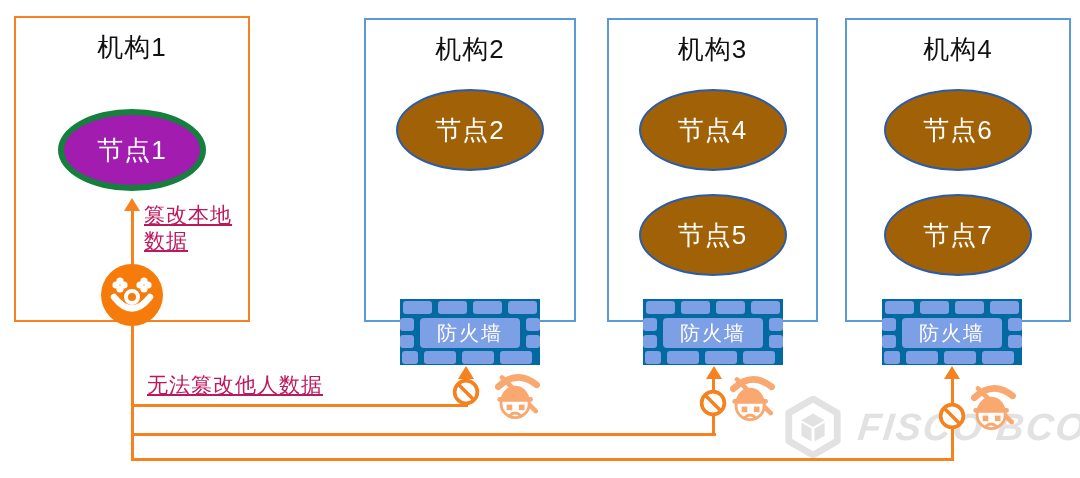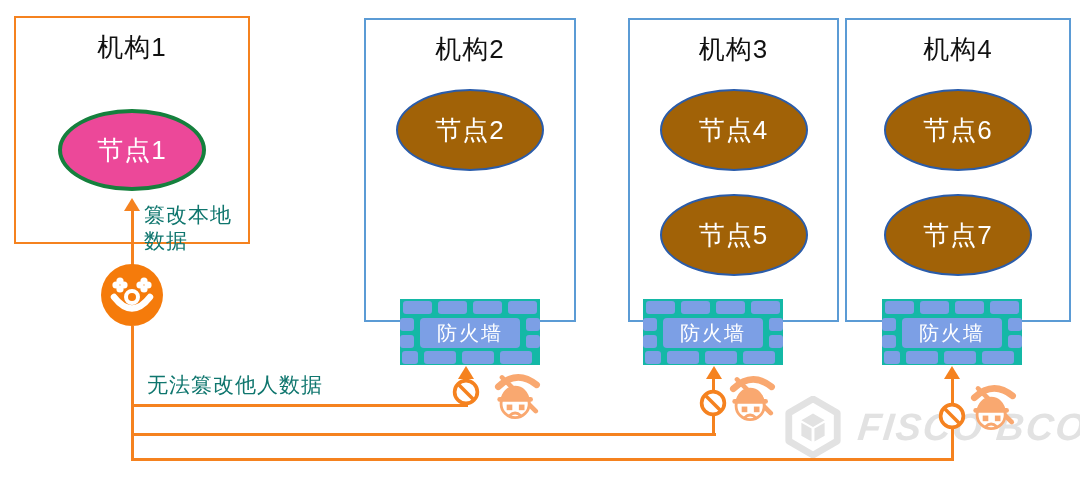--- a/index.html
+++ b/index.html
@@ -2,62 +2,62 @@
 <html><head>
 <meta charset="utf-8">
 <style>
   html,body{margin:0;padding:0;background:#ffffff;}
   .canvas{
     position:relative;width:1080px;height:478px;background:#ffffff;
     font-family:"Liberation Sans","DejaVu Sans",sans-serif;overflow:hidden;
   }
   
   .org{position:absolute;box-sizing:border-box;background:transparent;}
-  .org-1{left:14px;top:16px;width:236px;height:228px;border:2.5px solid #F5821F;}
+  .org-1{left:14px;top:16px;width:236px;height:306px;border:2.5px solid #F5821F;}
   .org-2{left:364px;top:18px;width:212px;height:304px;border:2px solid #5B9BD5;}
-  .org-3{left:607px;top:18px;width:211px;height:304px;border:2px solid #5B9BD5;margin-left:21px;}
+  .org-3{left:607px;top:18px;width:211px;height:304px;border:2px solid #5B9BD5;}
   .org-4{left:845px;top:18px;width:226px;height:304px;border:2px solid #5B9BD5;}
   .org-title{
     position:absolute;top:12px;left:0;width:100%;text-align:center;
     font-size:26px;color:#111111;letter-spacing:1px;
   }
   
   .node{
     position:absolute;left:50%;transform:translateX(-50%);
     width:148px;height:82px;border-radius:50%;
     display:flex;align-items:center;justify-content:center;
     color:#ffffff;font-size:26px;letter-spacing:1px;
   }
   .node-blue{background:#a16207;border:2px solid #2A5CAA;box-sizing:border-box;}
-  .node-orange{background:#ec4899;border:4px solid #15803d;box-sizing:border-box;}
+  .node-orange{background:#a21caf;border:6px solid #15803d;box-sizing:border-box;}
   .row-top{top:69px;}
   .row-bottom{top:174px;}
   .node-1{top:91px;}
   
-  .firewall{position:absolute;width:140px;height:66px;background:#14b8a6;z-index:3;}
+  .firewall{position:absolute;width:140px;height:66px;background:#0369a1;z-index:3;}
   .fw-1{left:400px;top:299px;}
   .fw-2{left:643px;top:299px;}
   .fw-3{left:882px;top:299px;}
   .brick{position:absolute;background:#7C9FE5;border-radius:3px;height:13px;}
   .fw-label{
     position:absolute;left:20px;top:19px;width:100px;height:30px;background:#7C9FE5;
     border-radius:4px;display:flex;align-items:center;justify-content:center;
     color:#ffffff;font-size:20px;letter-spacing:2px;
   }
   
   .hline,.vline{position:absolute;background:#F5821F;z-index:2;}
   .hline{height:3px;}
   .vline{width:3px;}
   .arrow-up{
     position:absolute;width:0;height:0;z-index:2;
     border-left:8px solid transparent;border-right:8px solid transparent;
     border-bottom:13px solid #F5821F;
   }
   
-  .red-note{position:absolute;color:#0f766e;font-size:21px;line-height:26px;z-index:4;letter-spacing:1px;}
+  .red-note{position:absolute;color:#be185d;font-size:21px;line-height:26px;z-index:4;letter-spacing:1px;text-decoration:underline;}
   
   .icon{position:absolute;z-index:5;}
   
   .watermark{
     position:absolute;left:782px;top:396px;display:flex;align-items:center;z-index:0;
   }
   .wm-text{
     color:#E2E2E2;font-size:38px;font-weight:bold;font-style:italic;
     letter-spacing:2px;transform:skewX(-6deg);margin-left:14px;white-space:nowrap;
   }

